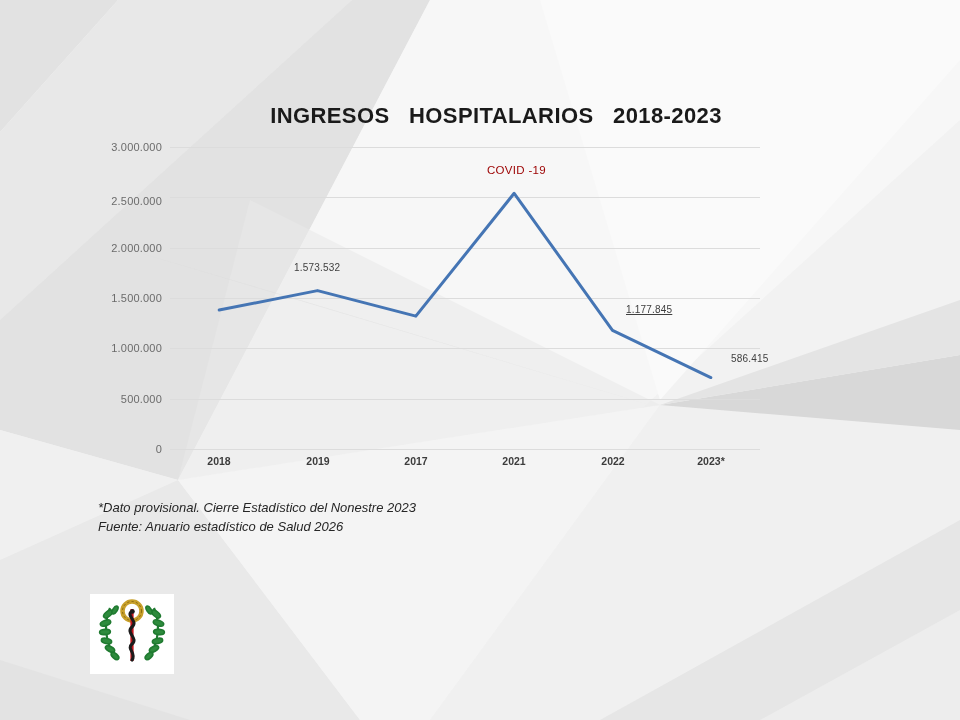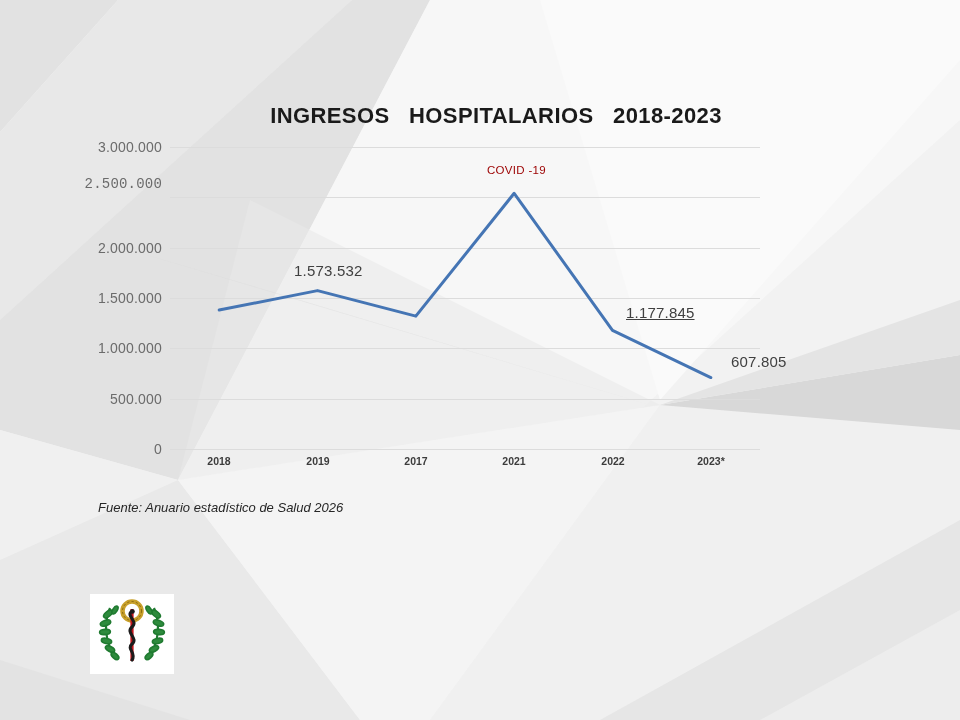--- a/index.html
+++ b/index.html
@@ -18,39 +18,39 @@
   #plot{
     position:absolute;left:170px;top:147px;width:590px;height:302px;
   }
   .gridline{
     position:absolute;left:0;width:590px;height:1px;background:#dcdcdc;
   }
   #chart-svg{position:absolute;left:0;top:0;width:590px;height:302px;overflow:visible;}
   
   .ytick{
     position:absolute;right:0;text-align:right;
-    font-size:14px;color:#6b6b6b;letter-spacing:.2px;
+    font-size:11px;color:#6b6b6b;letter-spacing:.2px;
     transform:translateY(-50%);white-space:nowrap;
   }
   #yaxis{position:absolute;left:100px;top:147px;width:62px;height:302px;}
   #xaxis{position:absolute;left:170px;top:455px;width:590px;height:20px;}
   .xtick{
     position:absolute;transform:translateX(-50%);
     font-size:10.5px;font-weight:bold;color:#3c3c3c;white-space:nowrap;
   }
   
   #title{
     position:absolute;left:0;top:103px;width:960px;
     text-align:center;padding-left:32px;box-sizing:border-box;
     font-size:22px;font-weight:bold;color:#1a1a1a;letter-spacing:.4px;
     white-space:pre;
   }
   
   .dlabel{
-    position:absolute;font-size:15px;color:#404040;white-space:nowrap;
+    position:absolute;font-size:10px;color:#404040;white-space:nowrap;
     letter-spacing:.2px;
   }
   #covid-label{
     position:absolute;font-size:11.5px;font-weight:normal;color:#9c0000;
     letter-spacing:.3px;white-space:nowrap;
   }
   
   #footnotes{
     position:absolute;left:98px;top:498px;
     font-size:13px;font-style:italic;color:#262626;line-height:19px;
@@ -84,21 +84,21 @@
     <polygon points="760,720 960,610 960,720" fill="#ededed"></polygon>
     <polygon points="0,660 190,720 0,720" fill="#e3e3e3"></polygon>
     <polygon points="250,200 660,405 178,480" fill="#eaeaea" opacity="0.55"></polygon>
     <polygon points="130,250 660,408 300,300" fill="#d6d6d6" opacity="0.45"></polygon>
   </svg>
 
   <div id="title">INGRESOS   HOSPITALARIOS   2018-2023</div>
 
   <div id="yaxis">
     <div class="ytick" style="top:0px;">3.000.000</div>
-    <div class="ytick" style="top:37px;font-family:Liberation Mono, monospace;">2.500.000</div>
+    <div class="ytick" style="top:54px;">2.500.000</div>
     <div class="ytick" style="top:100.7px;">2.000.000</div>
     <div class="ytick" style="top:151px;">1.500.000</div>
     <div class="ytick" style="top:201.3px;">1.000.000</div>
     <div class="ytick" style="top:251.7px;">500.000</div>
     <div class="ytick" style="top:302px;">0</div>
   </div>
 
   <div id="plot">
     <div class="gridline" style="top:0px;"></div>
     <div class="gridline" style="top:50.3px;"></div>
@@ -108,34 +108,35 @@
     <div class="gridline" style="top:251.7px;"></div>
     <div class="gridline" style="top:302px;"></div>
 
     <svg id="chart-svg" viewBox="0 0 590 302" preserveAspectRatio="none">
       <polyline id="series-line" fill="none" stroke="#4575b4" stroke-width="3" stroke-linejoin="round" stroke-linecap="round" points="49.17,163.08 147.50,143.60 245.83,169.12 344.17,46.31 442.50,183.43 540.83,230.56"></polyline>
     </svg>
   </div>
 
   <div class="dlabel" style="left:294px;top:262px;">1.573.532</div>
   <div class="dlabel" style="left:626px;top:304px;text-decoration:underline;">1.177.845</div>
-  <div class="dlabel" style="left:731px;top:353px;">607.805</div>
+  <div class="dlabel" style="left:731px;top:353px;">586.415</div>
 
   <div id="covid-label" style="left:487px;top:164px;">COVID -19</div>
 
   <div id="xaxis">
     <div class="xtick" style="left:49px;">2018</div>
     <div class="xtick" style="left:148px;">2019</div>
     <div class="xtick" style="left:246px;">2017</div>
     <div class="xtick" style="left:344px;">2021</div>
     <div class="xtick" style="left:443px;">2022</div>
     <div class="xtick" style="left:541px;">2023*</div>
   </div>
 
   <div id="footnotes">
+    <div>*Dato provisional. Cierre Estadístico del Nonestre 2023</div>
     <div>Fuente: Anuario estadístico de Salud 2026</div>
   </div>
 
   <div id="logo">
     <svg viewBox="0 0 84 80" width="84" height="80">
       <rect x="0" y="0" width="84" height="80" fill="#ffffff"></rect>
 
       <g stroke="#1f7a30" stroke-width="1.6" fill="#2e8b3d">
         <path d="M20,14 C14,28 14,48 26,64" fill="none" stroke-width="2.2"></path>
         <ellipse cx="18" cy="20" rx="5.2" ry="2.6" transform="rotate(-40 18 20)"></ellipse>

